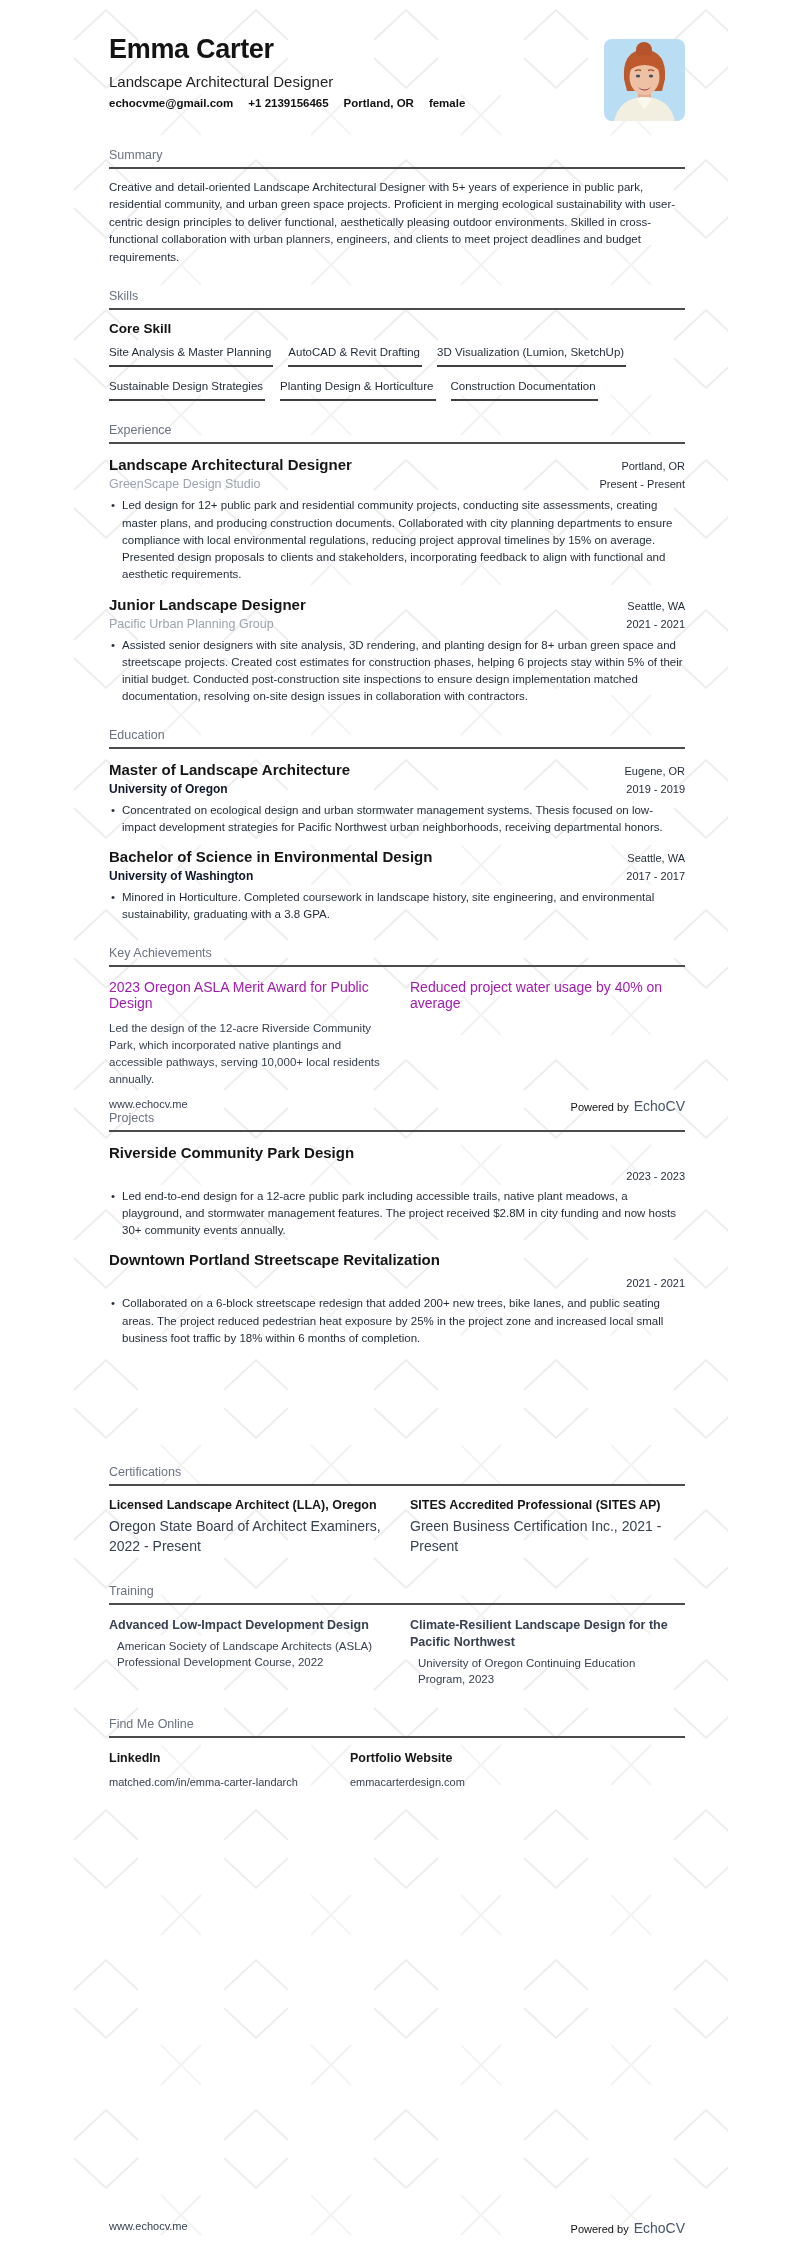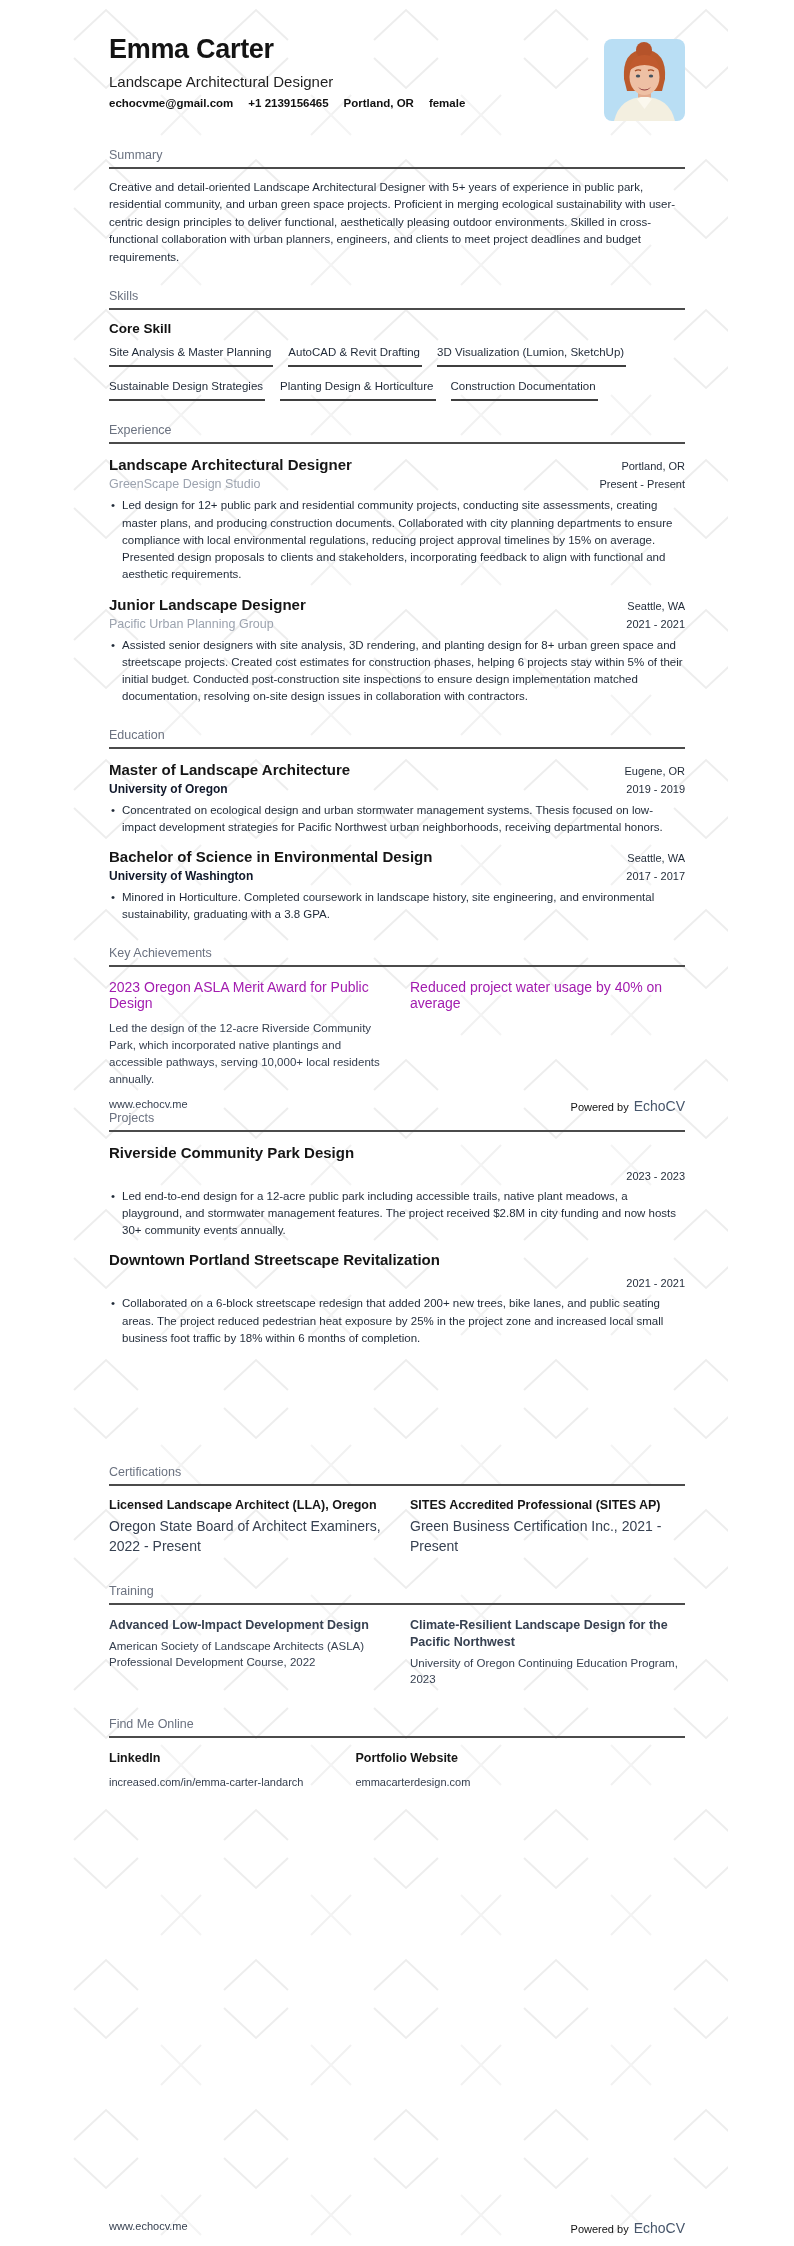--- a/index.html
+++ b/index.html
@@ -43,21 +43,21 @@
 
   .two-col { display:grid; grid-template-columns:1fr 1fr; column-gap:26px; margin-top:12px; }
   .ach-title { font-size:14px; color:#a21caf; }
   .ach-text { margin-top:9px; font-size:11.5px; line-height:1.5; color:#374151; }
 
   .proj-date-row { text-align:right; font-size:11px; color:#1f2937; margin-top:9px; }
 
   .cert-title { font-size:12.5px; font-weight:700; color:#161616; }
   .cert-sub { margin-top:5px; font-size:14px; color:#374151; line-height:1.4; }
   .train-title { font-size:12.5px; font-weight:700; color:#374151; line-height:1.35; }
-  .train-sub { margin-top:4px; font-size:11.5px; color:#374151; line-height:1.4; }
+  .train-sub { margin-top:4px; font-size:11.5px; color:#374151; line-height:1.4;margin-left:8px; }
 
   .sec-certs { margin-top:118px; }
   .sec-training { margin-top:28px; }
   .sec-online { margin-top:30px; }
   .online-list { display:flex; gap:52px; margin-top:13px; }
   .online-label { font-size:12.5px; font-weight:700; color:#161616; }
   .online-url { margin-top:11px; font-size:11px; color:#374151; }
 
   .footer { position:absolute; left:43px; right:43px; z-index:1; display:flex; justify-content:space-between; align-items:flex-start;gap:25px; }
   .footer-1 { top:1098px; }
@@ -283,21 +283,21 @@
     </div>
 
     <div class="sec-online">
       <div class="sec-head">
         <div class="sec-title">Find Me Online</div>
         <div class="sec-rule"></div>
       </div>
       <div class="online-list">
         <div>
           <div class="online-label">LinkedIn</div>
-          <div class="online-url">increased.com/in/emma-carter-landarch</div>
+          <div class="online-url">matched.com/in/emma-carter-landarch</div>
         </div>
         <div>
           <div class="online-label">Portfolio Website</div>
           <div class="online-url">emmacarterdesign.com</div>
         </div>
       </div>
     </div>
 
   </div>
 

